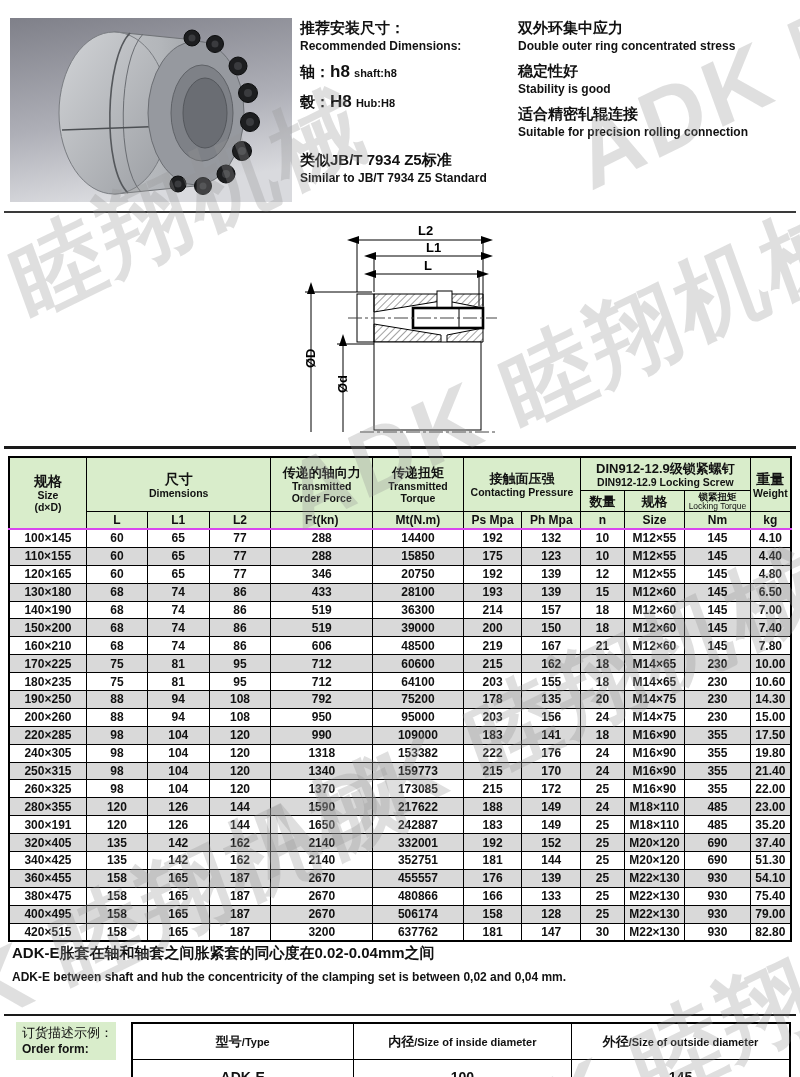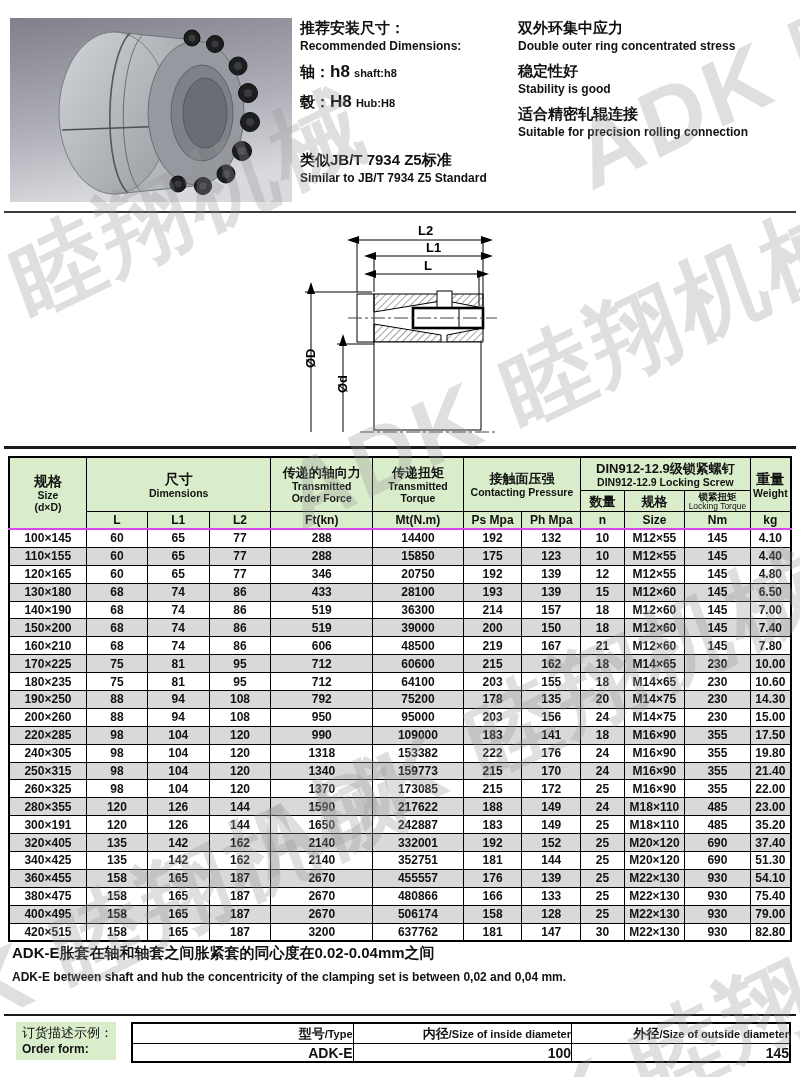--- a/index.html
+++ b/index.html
@@ -61,21 +61,21 @@
   .order-label{
     position:absolute;left:16px;top:1022px;width:100px;height:38px;z-index:2;
     background:var(--header-green);padding:2px 0 0 6px;box-sizing:border-box;
   }
   .order-label .l1{font-size:13px;font-weight:normal;line-height:18px;}
   .order-label .l2{font-size:12px;font-weight:600;line-height:15px;}
   table.order{
     position:absolute;left:131px;top:1022px;width:660px;z-index:2;
     border-collapse:collapse;border:2px solid #000;table-layout:fixed;
   }
-  table.order th,table.order td{border:1px solid #000;text-align:right;padding:0;height:17px;}
+  table.order th,table.order td{border:1px solid #000;text-align:center;padding:8px;height:17px;}
   table.order th .ozh{font-size:13px;font-weight:bold;}
   table.order th .oen{font-size:11px;font-weight:600;}
   table.order td{font-size:14px;font-weight:bold;}
 </style>
 </head>
 <body>
 
 <div class="page">
 
   <div class="wm" style="left:-200px;top:330px;transform:rotate(-26deg) skewX(-6deg);">ADK 睦翔机械</div>

